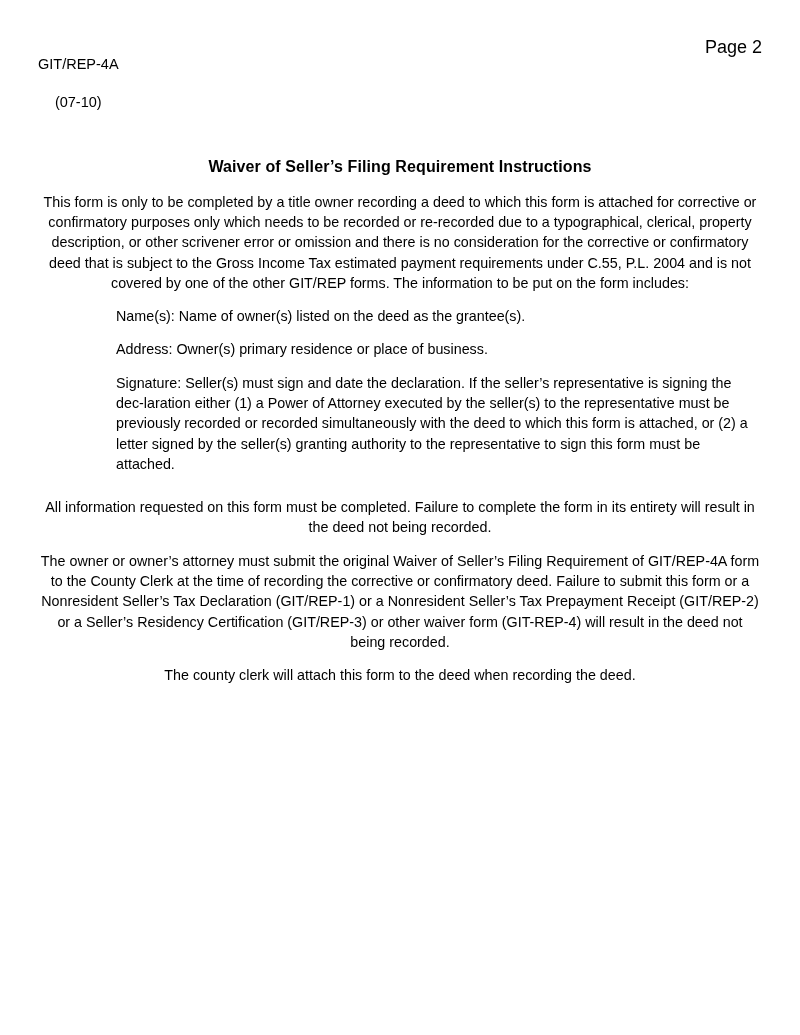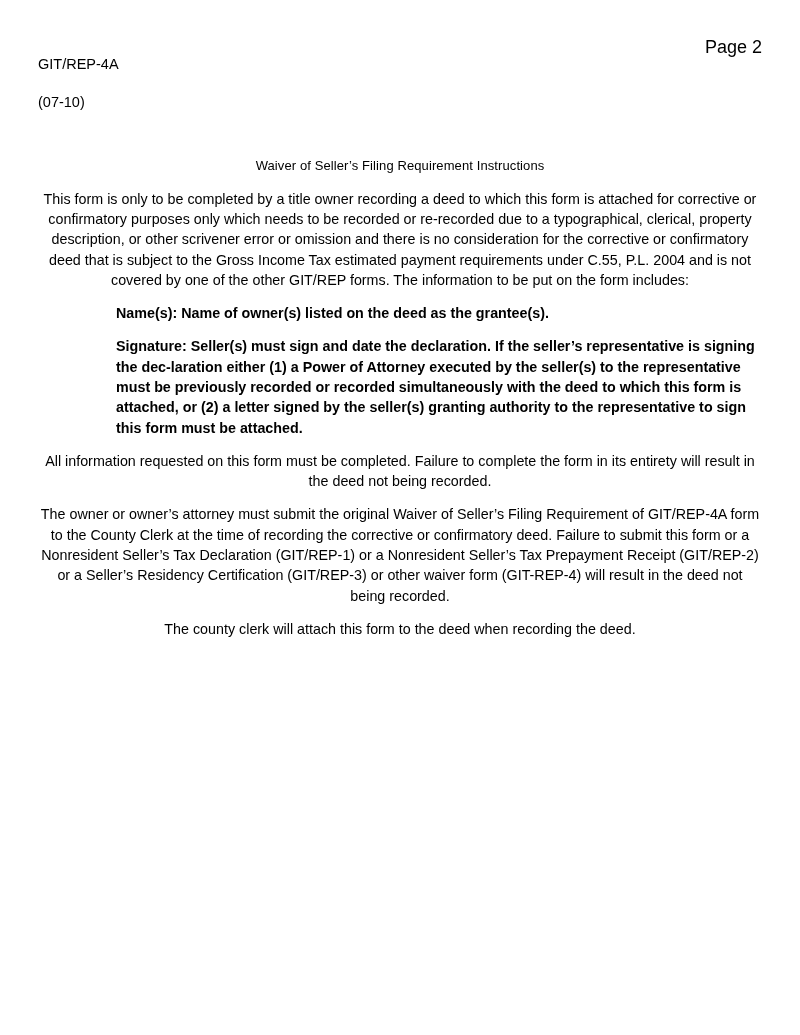--- a/index.html
+++ b/index.html
@@ -23,43 +23,43 @@
   }
   .header {
     display: flex;
     justify-content: space-between;
     align-items: flex-start;
     font-size: 14.5px;
     line-height: 1.32;
   }
   .header-left {
     white-space: pre-line;
+    text-align: center;
   }
   .header-right {
     font-size: 18px;
     padding-top: 0px;
   }
   .doc-title {
     text-align: center;
-    font-size: 13px;
-    font-weight: normal;
+    font-size: 16px;
+    font-weight: bold;
     margin-top: 26px;
     margin-bottom: 16px;
     letter-spacing: 0.1px;
   }
   .para {
     font-size: 14.3px;
     line-height: 1.42;
     text-align: center;
     margin-bottom: 13px;
   }
   .indent-list {
-    margin: 0 0 13px 0;
+    margin: 0 0 23px 0;
     padding: 0;
-    font-weight: bold;
   }
   .indent-item {
     font-size: 14.3px;
     line-height: 1.42;
     margin-left: 78px;
     margin-bottom: 13px;
     text-align: left;
   }
   .indent-item:last-child {
     margin-bottom: 13px;
@@ -77,20 +77,21 @@
     </div>
     <div class="header-right">Page 2</div>
   </div>
 
   <div class="doc-title">Waiver of Seller’s Filing Requirement Instructions</div>
 
   <div class="para">This form is only to be completed by a title owner recording a deed to which this form is attached for corrective or confirmatory purposes only which needs to be recorded or re-recorded due to a typographical, clerical, property description, or other scrivener error or omission and there is no consideration for the corrective or confirmatory deed that is subject to the Gross Income Tax estimated payment requirements under C.55, P.L. 2004 and is not covered by one of the other GIT/REP forms. The information to be put on the form includes:</div>
 
   <div class="indent-list">
     <div class="indent-item">Name(s): Name of owner(s) listed on the deed as the grantee(s).</div>
+    <div class="indent-item">Address: Owner(s) primary residence or place of business.</div>
     <div class="indent-item">Signature: Seller(s) must sign and date the declaration. If the seller’s representative is signing the dec-laration either (1) a Power of Attorney executed by the seller(s) to the representative must be previously recorded or recorded simultaneously with the deed to which this form is attached, or (2) a letter signed by the seller(s) granting authority to the representative to sign this form must be attached.</div>
   </div>
 
   <div class="para">All information requested on this form must be completed. Failure to complete the form in its entirety will result in the deed not being recorded.</div>
 
   <div class="para">The owner or owner’s attorney must submit the original Waiver of Seller’s Filing Requirement of GIT/REP-4A form to the County Clerk at the time of recording the corrective or confirmatory deed. Failure to submit this form or a Nonresident Seller’s Tax Declaration (GIT/REP-1) or a Nonresident Seller’s Tax Prepayment Receipt (GIT/REP-2) or a Seller’s Residency Certification (GIT/REP-3) or other waiver form (GIT-REP-4) will result in the deed not being recorded.</div>
 
   <div class="para">The county clerk will attach this form to the deed when recording the deed.</div>
 
 </div>

